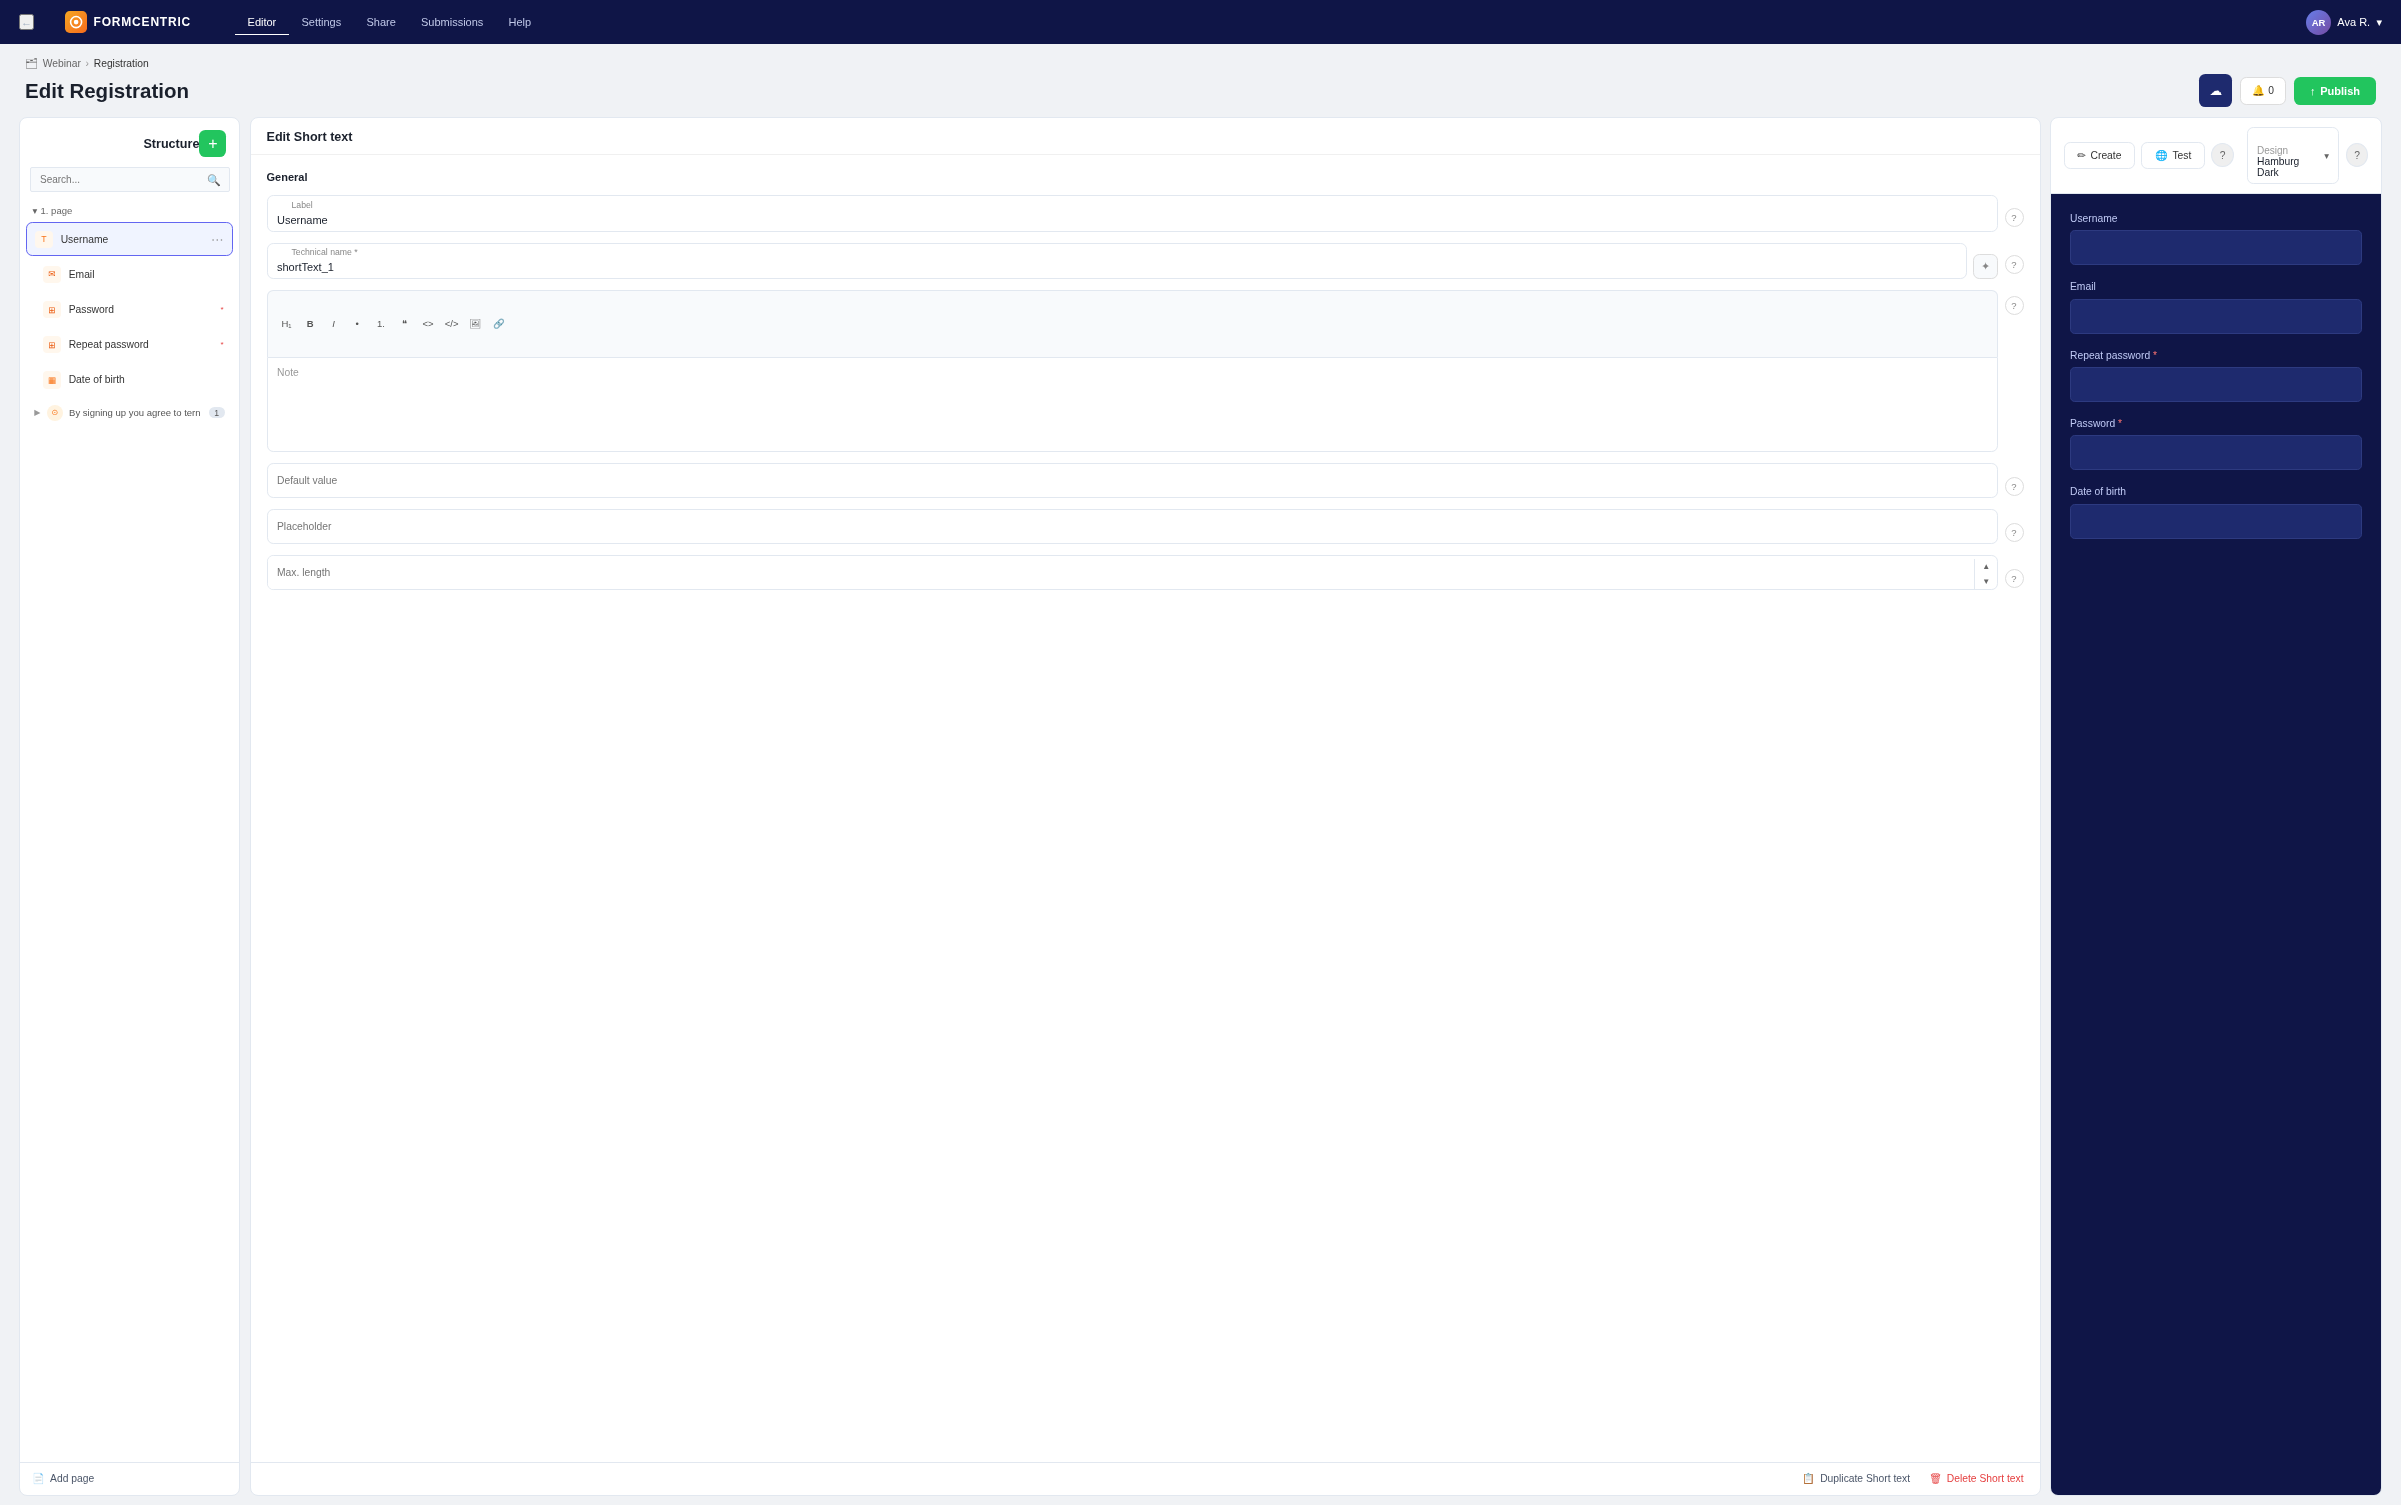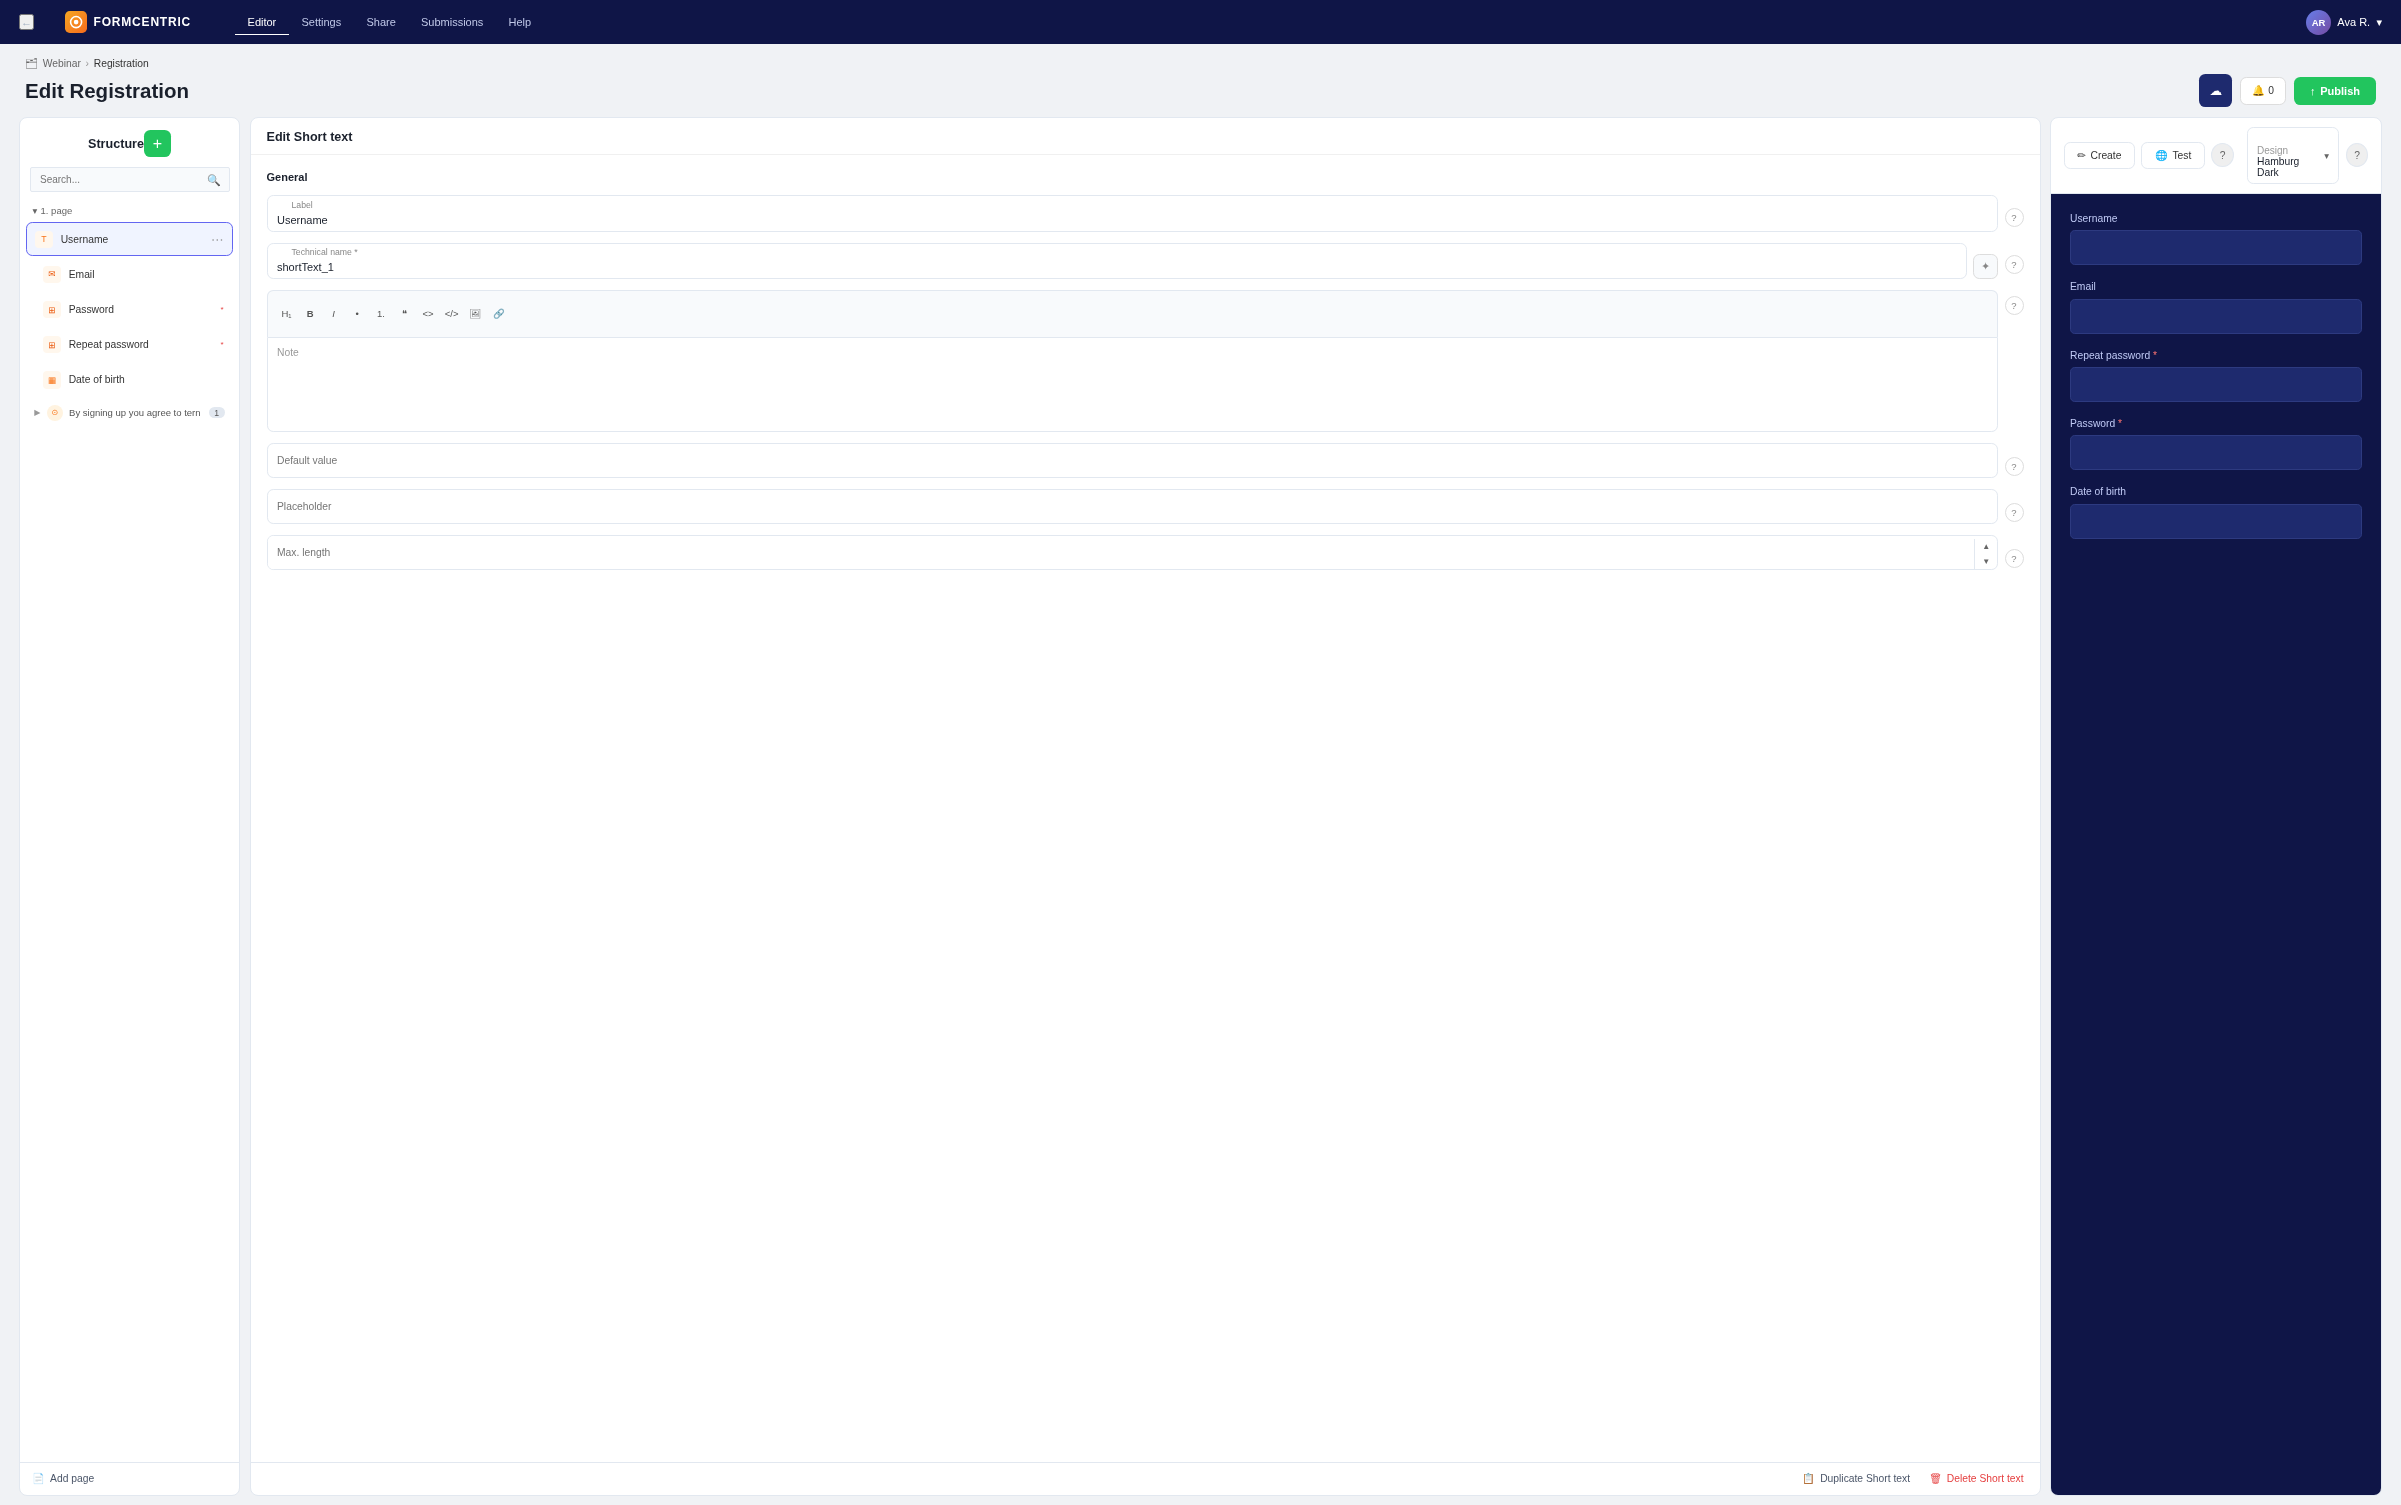--- a/index.html
+++ b/index.html
@@ -125,21 +125,21 @@
     .structure-panel {
       width: 221px;
       background: #fff;
       border-radius: 8px;
       border: 0.8px solid #e2e8f0;
       display: flex;
       flex-direction: column;
       overflow: hidden;
     }
     .structure-header {
-      display: flex; align-items: center; justify-content: center;
+      display: flex; align-items: center; justify-content: flex-end;
       padding: 12.6px 12.6px 9.5px;
     }
     .structure-title {
       font-size: 12.6px; font-weight: 600; color: #1a202c;
     }
     .btn-add {
       width: 27px; height: 27px;
       background: #22c55e; border: none; border-radius: 6.3px;
       color: white; font-size: 16px; cursor: pointer;
       display: flex; align-items: center; justify-content: center;
@@ -262,21 +262,21 @@
     .wand-icon {
       width: 25px; height: 25px;
       border: 0.8px solid #ddd; border-radius: 6.3px;
       display: flex; align-items: center; justify-content: center;
       font-size: 11px; color: #888; cursor: pointer;
       flex-shrink: 0; margin-top: 11px;
       background: #f8fafc;
     }
     .rich-toolbar {
       display: flex; align-items: center; gap: 1.6px;
-      padding: 12px 8px;
+      padding: 22px 8px;
       border: 0.8px solid #e2e8f0; border-radius: 6.3px 6.3px 0 0;
       border-bottom: none;
       background: #f8fafc;
     }
     .rich-toolbar button {
       width: 22px; height: 22px;
       border: none; background: none; cursor: pointer;
       border-radius: 3.2px; font-size: 9.5px; color: #555;
       display: flex; align-items: center; justify-content: center;
     }

